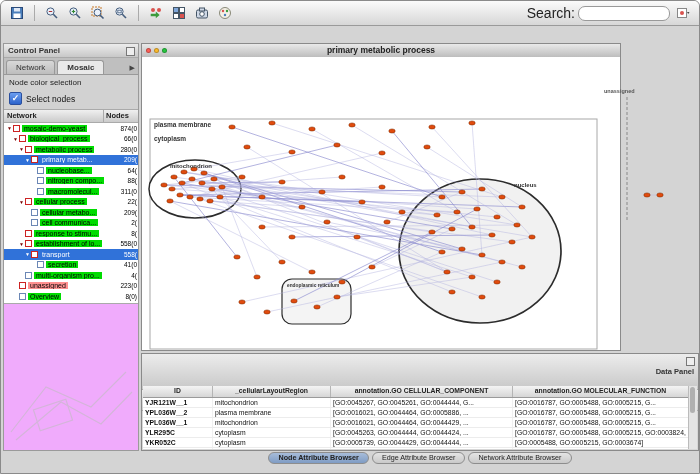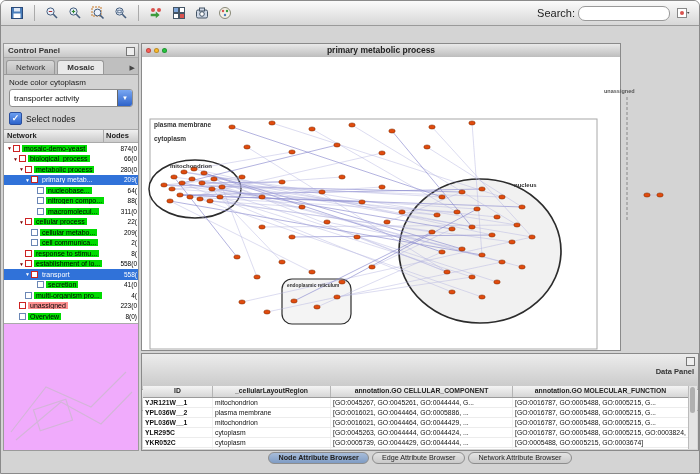--- a/index.html
+++ b/index.html
@@ -10,21 +10,21 @@
   .titlebar{height:18px;background:linear-gradient(#eeeeee,#c6c6c6);border-bottom:1px solid #8e8e8e;
     position:relative;text-align:center;font-size:10px;font-weight:bold;color:#222;line-height:18px;}
   .traffic{position:absolute;left:7px;top:4.5px;display:flex;gap:6px;}
   .light{width:9px;height:9px;border-radius:50%;border:1px solid rgba(0,0,0,.25);box-sizing:border-box;}
   .l-red{background:#ff5f57}.l-yel{background:#febc2e}.l-grn{background:#28c840}
   
   .toolbar{height:24px;background:linear-gradient(#fbfbfb,#d7d7d7);border-bottom:1px solid #9a9a9a;
     display:flex;align-items:center;padding:0 6px;gap:3px;}
   .tbtn{width:20px;height:19px;display:flex;align-items:center;justify-content:center;border-radius:3px;}
   .tsep{width:1px;height:16px;background:#aaa;margin:0 4px;}
-  .search-label{font-size:11px;color:#222;margin-left:auto;}
+  .search-label{font-size:14px;color:#222;margin-left:auto;}
   .search-input{width:78px;height:13px;border:1px solid #999;border-radius:7px;font-size:9px;padding:0 6px;outline:none;}
   
   .cp{position:absolute;left:2px;top:42px;width:136px;height:408px;background:#f0abfc;
     border:1px solid #9a9a9a;box-sizing:border-box;}
   .cp-header{height:13px;background:linear-gradient(#ececec,#c8c8c8);border-bottom:1px solid #aaa;
     font-size:8px;font-weight:bold;color:#333;padding:0 4px;line-height:13px;position:relative;}
   .panel-float-icon{position:absolute;right:3px;top:3px;width:7px;height:7px;border:1px solid #777;background:#eee;}
   .cp-tabs{height:16px;display:flex;background:#bfbfbf;border-bottom:1px solid #999;align-items:flex-end;}
   .cp-tab{font-size:8px;padding:2px 9px 2px 9px;border:1px solid #999;border-bottom:none;
     background:linear-gradient(#d8d8d8,#bdbdbd);border-radius:3px 3px 0 0;margin-left:2px;color:#333;}
@@ -186,25 +186,21 @@
     <div class="cp-header">
       <span>Control Panel</span>
       <span class="panel-float-icon"></span>
     </div>
     <div class="cp-tabs">
       <div class="cp-tab">Network</div>
       <div class="cp-tab active">Mosaic</div>
       <div class="cp-tab-arrow">▶</div>
     </div>
     <div class="cp-section">
-      <div class="cp-label">Node color cytoplasm</div>
-      <div class="dropdown">
-        <span class="dd-value">transporter activity</span>
-        <span class="dd-btn">▼</span>
-      </div>
+      <div class="cp-label">Node color selection</div>
       <div class="chk-row">
         <span class="chk">✓</span>
         <span class="chk-label">Select nodes</span>
       </div>
     </div>
     <div class="tree-header">
       <span class="th-net">Network</span>
       <span class="th-nodes">Nodes</span>
     </div>
     <div class="tree">

